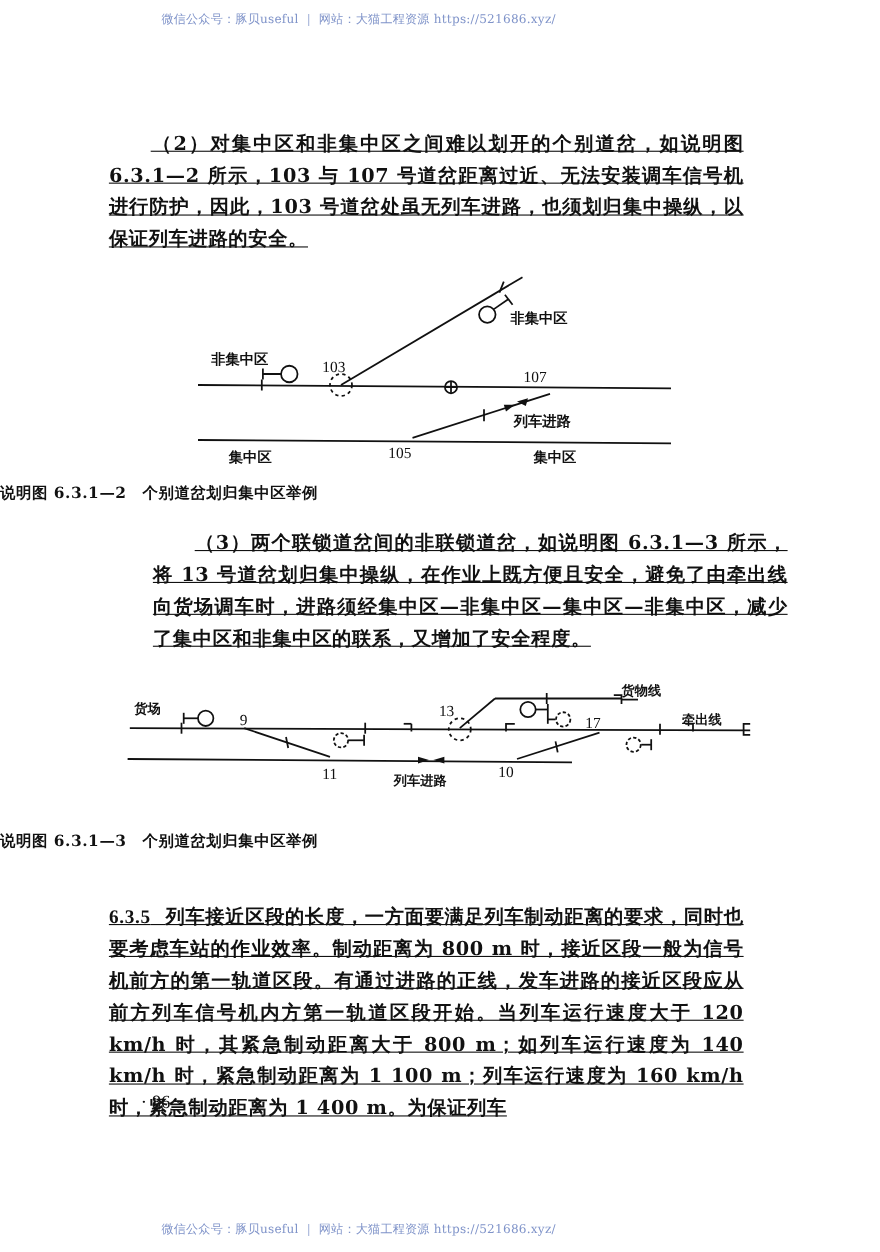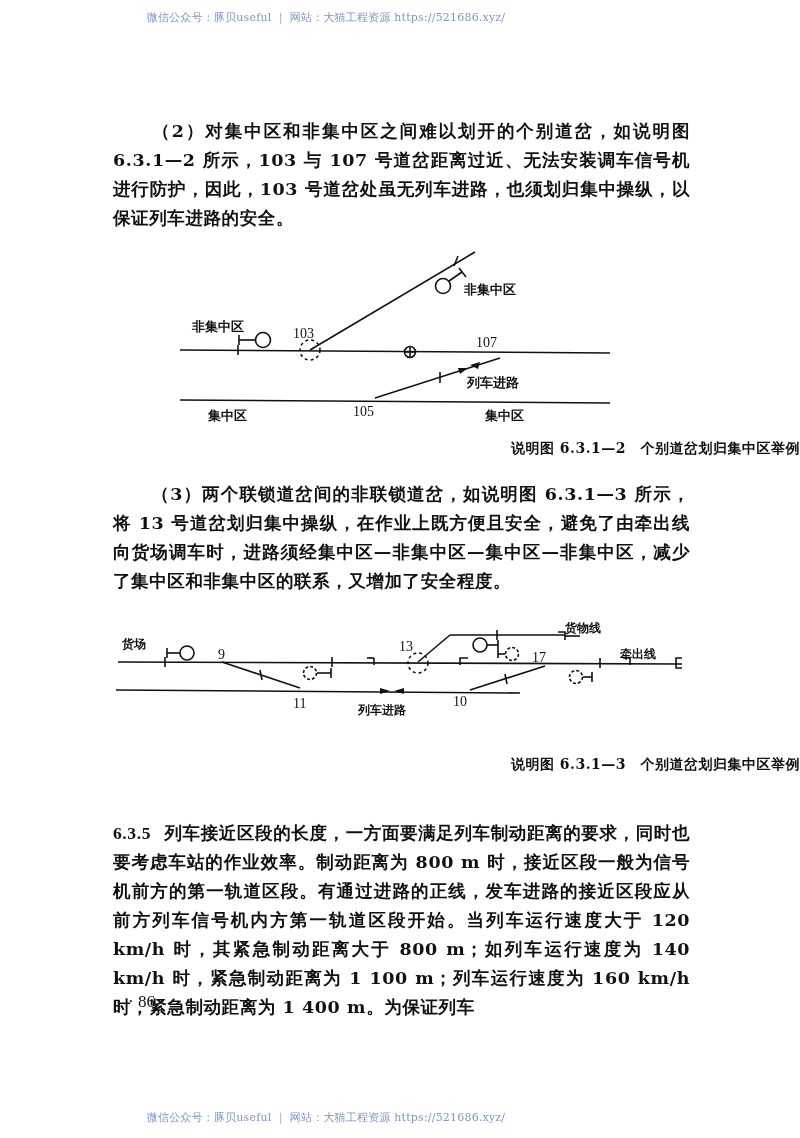--- a/index.html
+++ b/index.html
@@ -2,24 +2,24 @@
 <html><head>
 <meta charset="utf-8">
 <style>
   html, body { margin: 0; padding: 0; background: #ffffff; }
   body { width: 800px; height: 1138px; position: relative; overflow: hidden;
          font-family: "DejaVu Serif", "Liberation Serif", serif; color: #111; }
   .watermark { position: absolute; left: 0; width: 652px; text-align: center;
                font-size: 11px; color: #7f93c9; font-family: "DejaVu Serif", serif; letter-spacing: 0.2px; }
   .wm-top { top: 10px; }
   .wm-bottom { top: 1110px; }
-  .para { position: absolute; left: 113px; width: 577px; font-size: 17.5px;
-          line-height: 29px; text-align: justify; font-weight: bold; letter-spacing: 0.6px; }
+  .para { position: absolute; left: 99px; width: 577px; font-size: 17.5px;
+          line-height: 29px; text-align: justify; font-weight: bold; letter-spacing: 0.6px; text-decoration: underline; }
   .para .indent { display: inline-block; width: 38px; }
-  .caption { position: absolute; left: 0; width: 800px; text-align: right;
+  .caption { position: absolute; left: 0; width: 800px; text-align: left;
              font-size: 14px; font-weight: bold; letter-spacing: 0.5px; }
   .fig { position: absolute; }
   .fig text { font-family: "DejaVu Sans", sans-serif; font-weight: bold; fill: #111; }
   .fig text.num { font-family: "Liberation Serif", serif; font-weight: normal; }
   .page-no { position: absolute; left: 128px; top: 992px; font-size: 17px; font-family: "Liberation Serif", serif; }
   .sec { font-family: "Liberation Serif", serif; font-weight: bold; }
 </style>
 </head>
 <body>
 
@@ -66,21 +66,21 @@
   <text x="294" y="44" font-size="13">非集中区</text>
   <text x="306" y="97" class="num" font-size="14">107</text>
   <text x="297" y="137" font-size="13">列车进路</text>
   <text x="38" y="170" font-size="13">集中区</text>
   <text x="183" y="166" class="num" font-size="14">105</text>
   <text x="315" y="170" font-size="13">集中区</text>
 </svg>
 
 <div class="caption" style="top:440px;">说明图 6.3.1—2　个别道岔划归集中区举例</div>
 
-<div class="para" style="top:480px;">
+<div class="para" style="top:480px;margin-left:40px;">
   <span class="indent"></span><span>（3）两个联锁道岔间的非联锁道岔，如说明图 6.3.1—3 所示，将 13 号道岔划归集中操纵，在作业上既方便且安全，避免了由牵出线向货场调车时，进路须经集中区—非集中区—集中区—非集中区，减少了集中区和非集中区的联系，又增加了安全程度。</span>
 </div>
 
 <svg class="fig" style="left:110px; top:610px;" width="580" height="110" viewBox="0 0 580 110">
   <g stroke="#111" stroke-width="1.6" fill="none">
 
     <line x1="8" y1="52" x2="572" y2="54"></line>
 
     <line x1="6" y1="80" x2="410" y2="83"></line>
 

